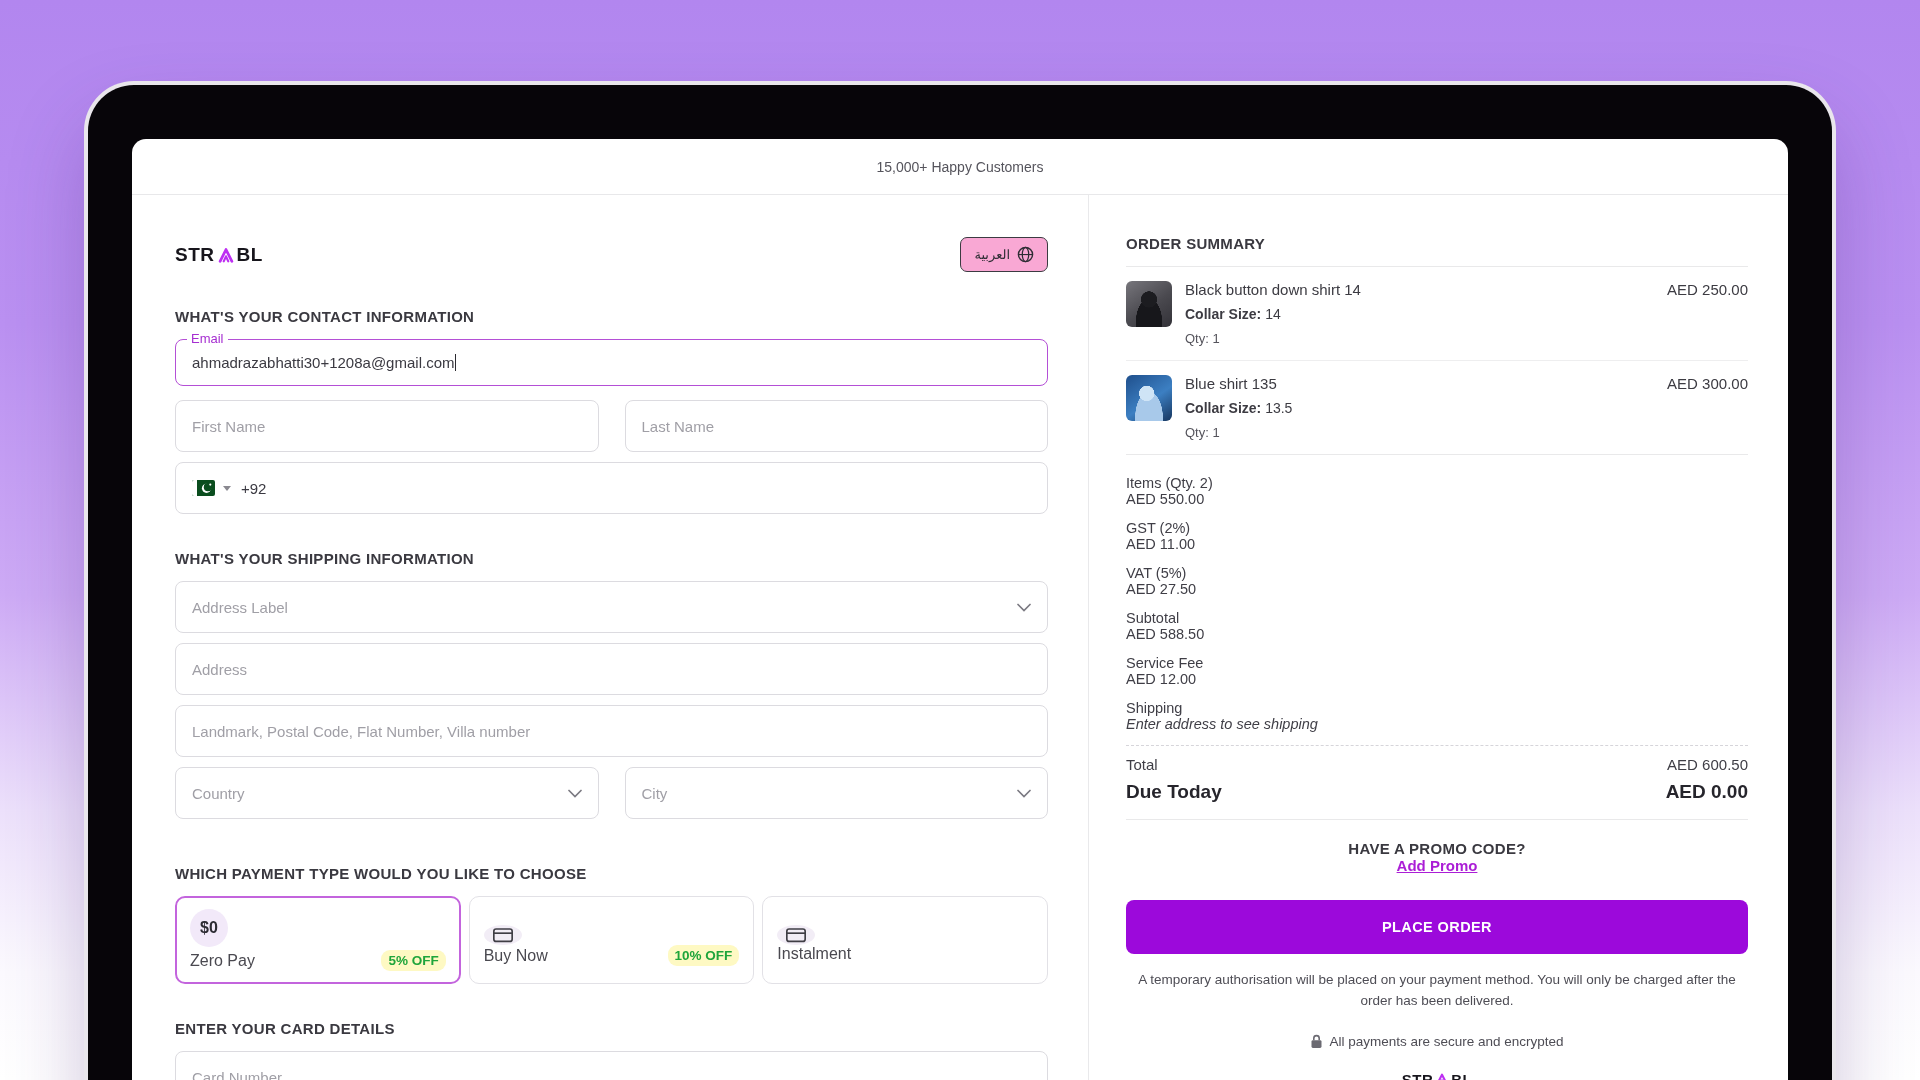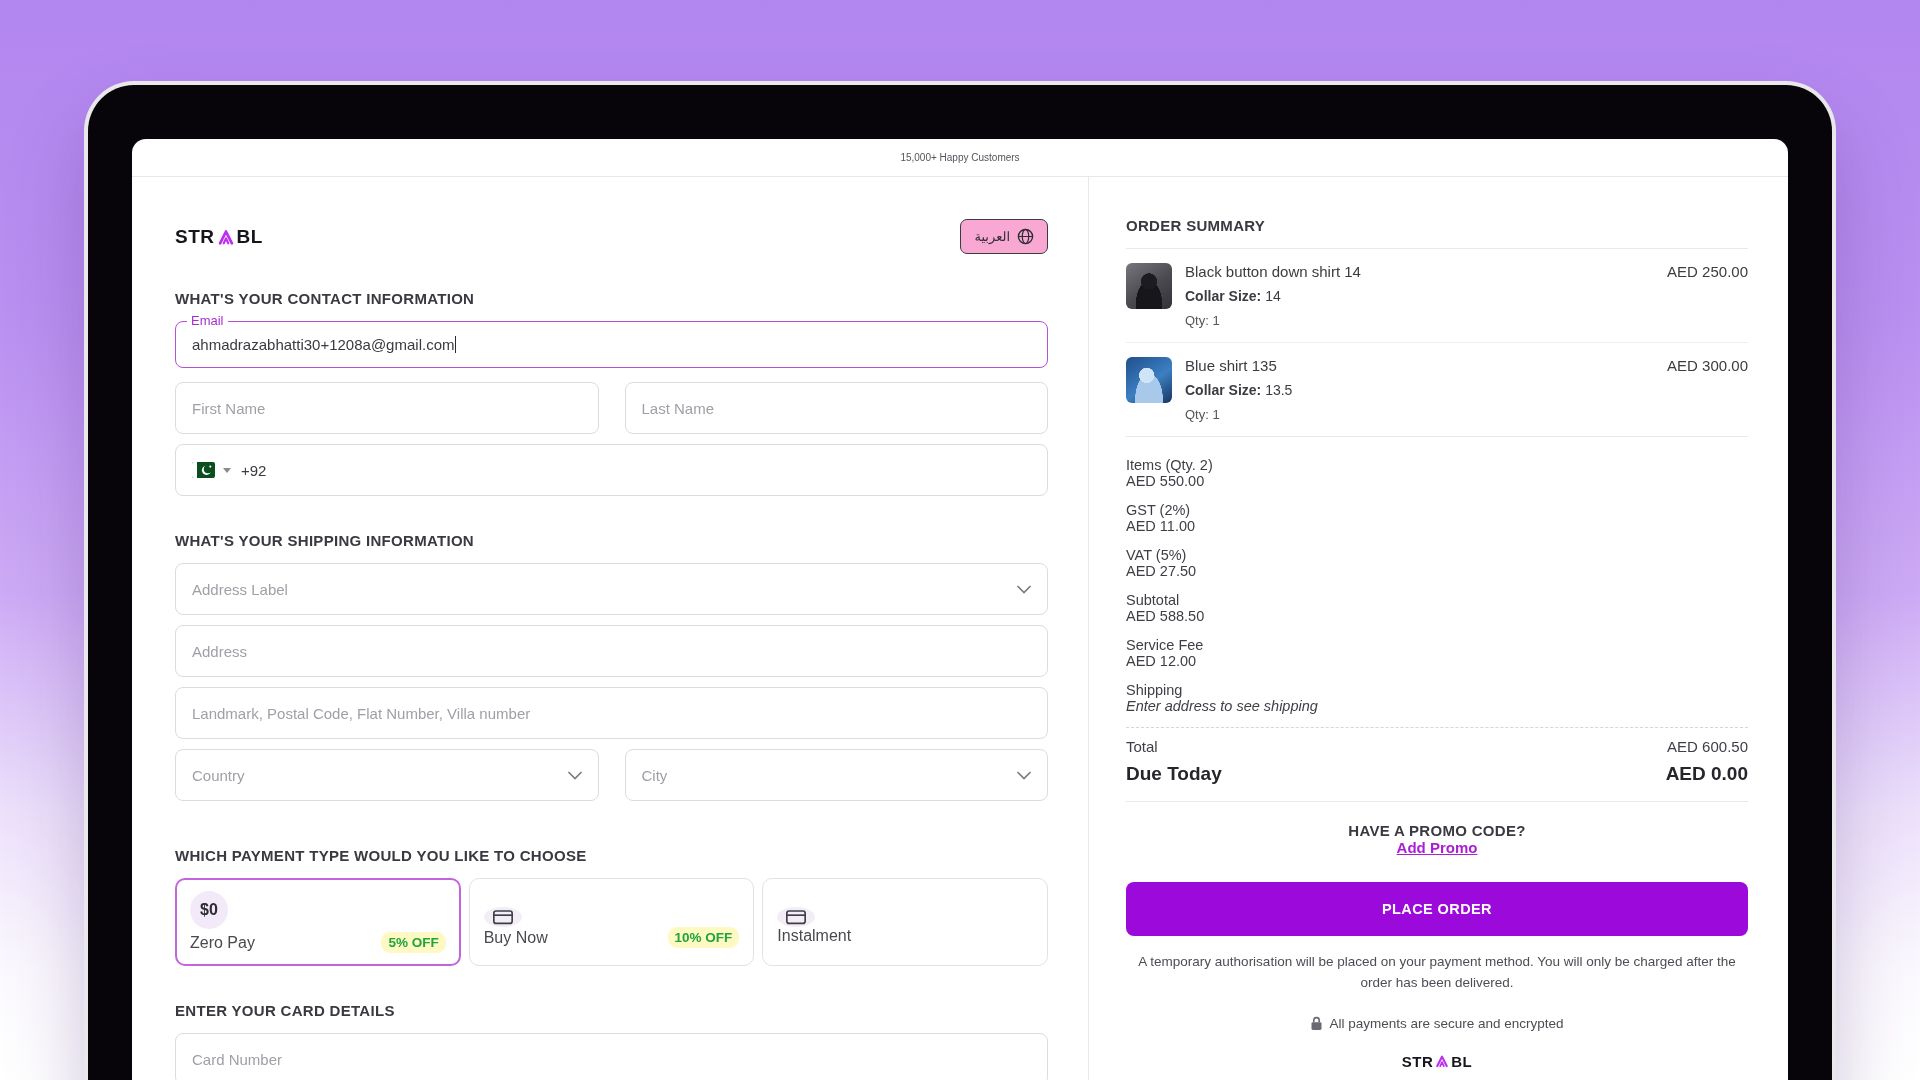--- a/index.html
+++ b/index.html
@@ -16,23 +16,23 @@
     background:#070509; border-radius:46px;
     box-shadow: 0 0 0 4px #e9e6ec, 0 40px 80px rgba(70,30,120,.28);
   }
   .screen {
     position:absolute; left:44px; top:54px; width:1656px; height:1046px;
     background:#ffffff; border-radius:14px 14px 0 0; overflow:hidden;
   }
 
   
   .topbar {
-    height:38px; display:flex; align-items:center; justify-content:center;
+    height:56px; display:flex; align-items:center; justify-content:center;
     border-bottom:1px solid #e8e8ea;
-    color:#55545c; font-size:10px;
+    color:#55545c; font-size:14px;
   }
 
   
   .content { display:flex; height:999px; }
   .left-pane { width:957px; border-right:1px solid #e9e9eb; padding:28px 40px 0 43px; }
   .right-pane { width:699px; padding:40px 40px 0 37px; }
 
   
   .logo-row { display:flex; align-items:center; justify-content:space-between; margin-top:14px; }
   .logo { display:flex; align-items:center; font-weight:800; font-size:19px; letter-spacing:.5px; color:#17151c; }

